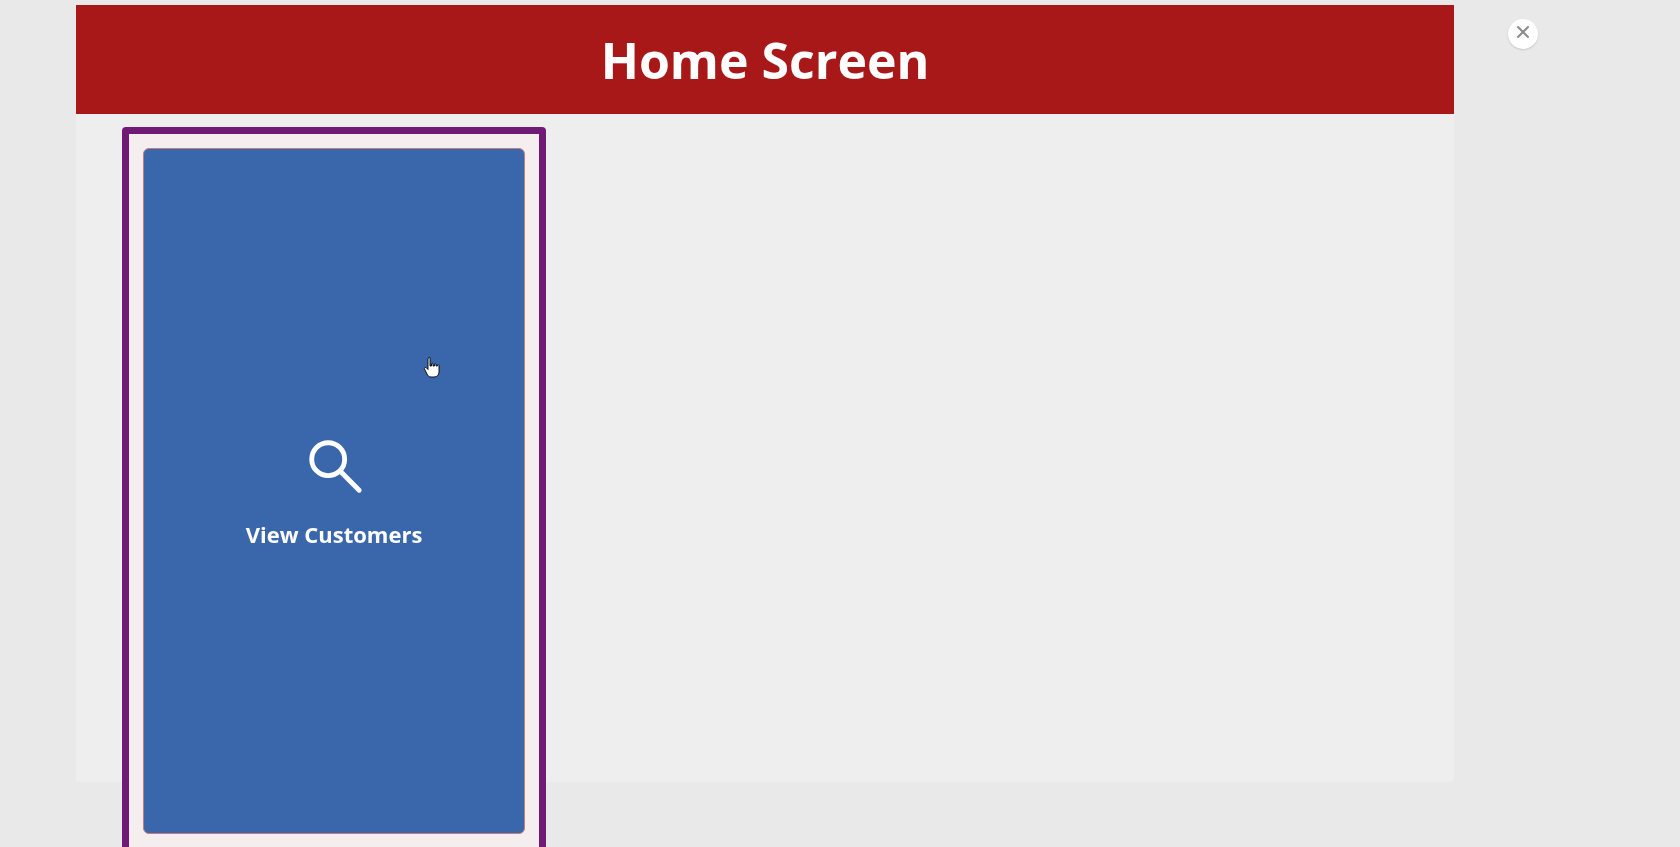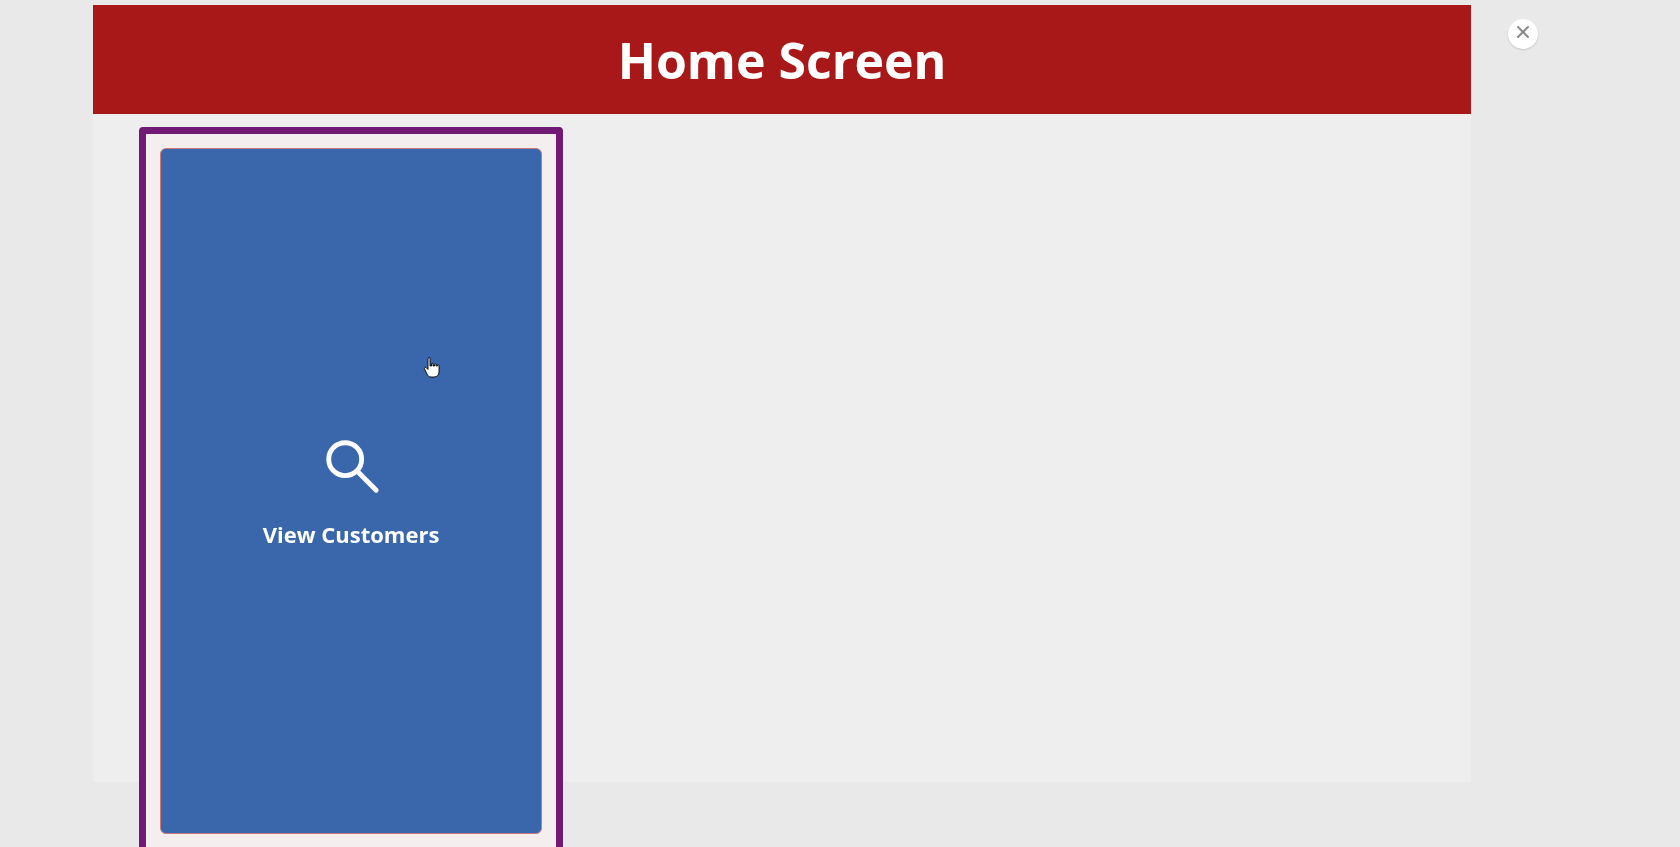--- a/index.html
+++ b/index.html
@@ -15,21 +15,21 @@
       overflow: hidden;
     }
     .outer-wrap {
       width: 1680px;
       height: 847px;
       position: relative;
       background: #e9e9e9;
     }
     .content-card {
       position: absolute;
-      left: 93px;
+      left: 76px;
       top: 5px;
       width: 1378px;
       height: 777px;
       background: #eeeeee;
       border-radius: 2px;
     }
     .header-bar {
       width: 100%;
       height: 109px;
       background: #a91819;

